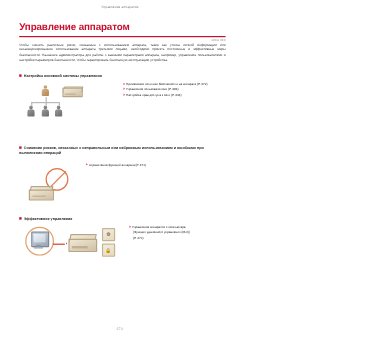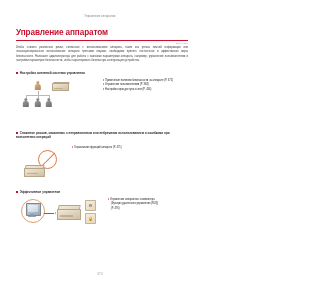--- a/index.html
+++ b/index.html
@@ -7,21 +7,20 @@
     width:200px;height:283px;
     background:#ffffff;
     font-family:"Liberation Sans", sans-serif;
     color:#231f20;
     overflow:hidden;
     position:relative;
   }
   .page{
     position:absolute;inset:0;
     padding:0;
-    margin-top:10px;
   }
   
   .running-head{
     position:absolute;top:5px;left:0;right:0;
     text-align:center;
     font-size:2.6px;
     letter-spacing:.15px;
     color:#7a7a7a;
   }
   

